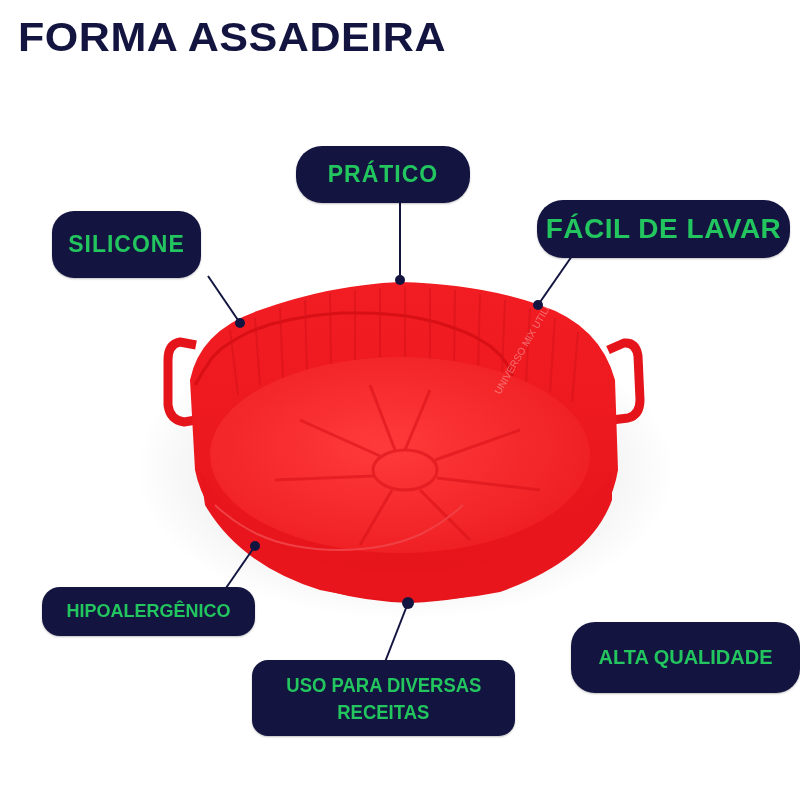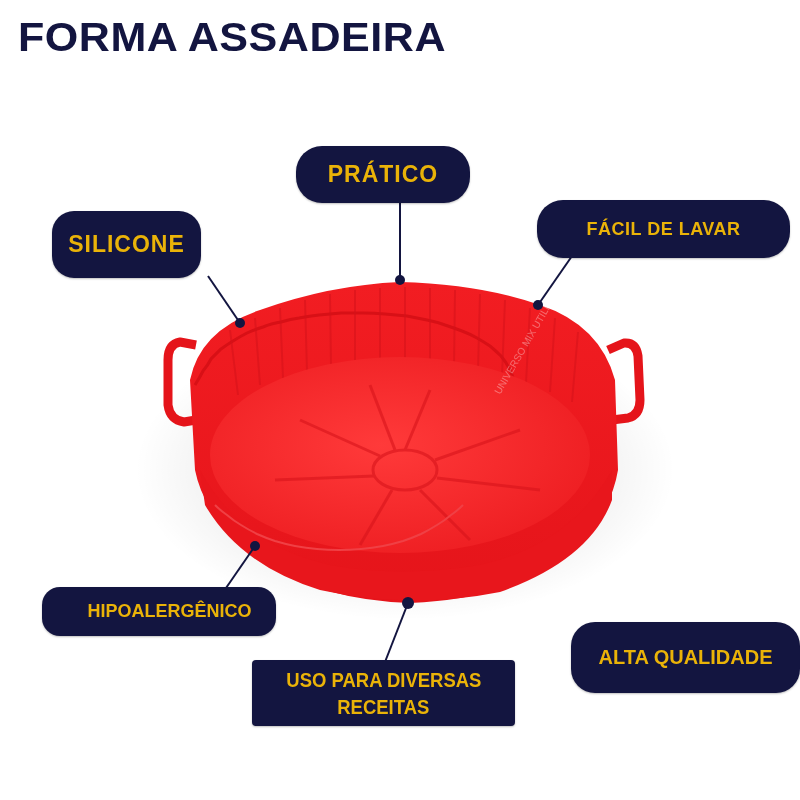--- a/index.html
+++ b/index.html
@@ -8,21 +8,21 @@
       background: #ffffff;
       font-family: "Liberation Sans", "DejaVu Sans", sans-serif;
     }
     .title {
       position: absolute; left: 18px; top: 14px;
       font-size: 41px; font-weight: 900; letter-spacing: 0.5px;
       color: #131540; white-space: nowrap;
       transform: scaleX(1.05); transform-origin: left center;
     }
     .pill {
-      position: absolute; background: #131540; color: #eab308;
+      position: absolute; background: #131540; color: #22c55e;
       border-radius: 26px; display: flex; align-items: center; justify-content: center;
       font-weight: 900; white-space: nowrap;
       box-shadow: 0 1px 2px rgba(0,0,0,0.25);
     }
     .pill span { display: block; }
     .canvas { position: absolute; left: 0; top: 0; }
   </style>
 </head>
 <body>
 
@@ -113,28 +113,28 @@
 </svg>
 
 <div class="pill" style="left:296px; top:146px; width:174px; height:57px; font-size:23px; letter-spacing:1px;">
   <span>PRÁTICO</span>
 </div>
 
 <div class="pill" style="left:52px; top:211px; width:149px; height:67px; font-size:23px; letter-spacing:1px; border-radius:22px;">
   <span>SILICONE</span>
 </div>
 
-<div class="pill" style="left:537px; top:200px; width:253px; height:58px; font-size:18px; letter-spacing:0.5px;">
+<div class="pill" style="left:537px; top:200px; width:253px; height:58px; font-size:28px; letter-spacing:0.5px;">
   <span>FÁCIL DE LAVAR</span>
 </div>
 
-<div class="pill" style="left:42px; top:587px; width:213px; height:49px; font-size:18px; border-radius:18px;padding-left:21px;">
+<div class="pill" style="left:42px; top:587px; width:213px; height:49px; font-size:18px; border-radius:18px;">
   <span>HIPOALERGÊNICO</span>
 </div>
 
-<div class="pill" style="left:252px; top:660px; width:263px; height:66px; font-size:21px; line-height:27px; flex-direction:column; border-radius:4px;">
+<div class="pill" style="left:252px; top:660px; width:263px; height:76px; font-size:21px; line-height:27px; flex-direction:column; border-radius:16px;">
   <span style="transform:scaleX(0.88);">USO PARA DIVERSAS</span>
   <span style="transform:scaleX(0.88);">RECEITAS</span>
 </div>
 
 <div class="pill" style="left:551px; top:622px; width:229px; height:71px; font-size:20px; border-radius:24px;margin-left:20px;">
   <span>ALTA QUALIDADE</span>
 </div>
 
 </body></html>

